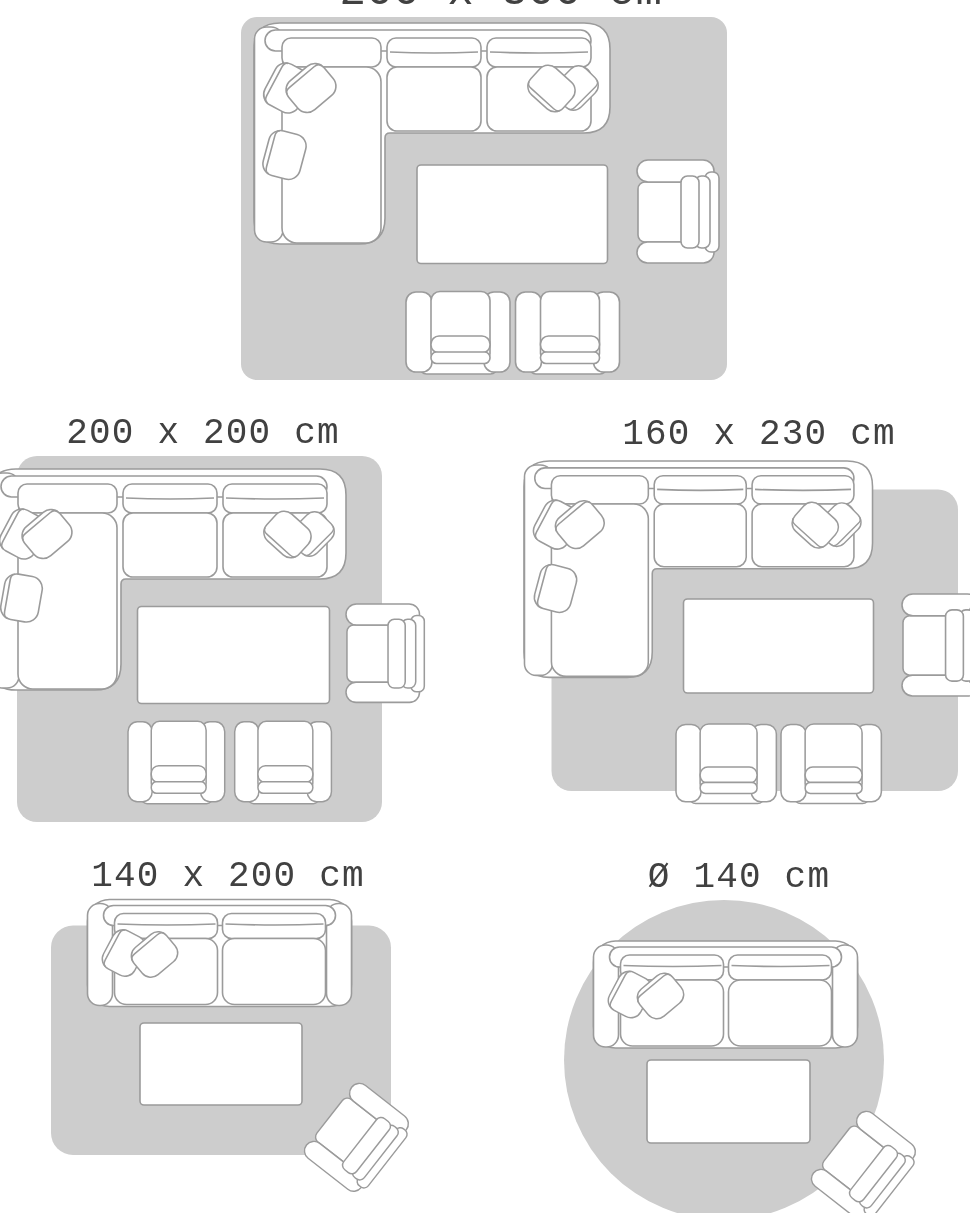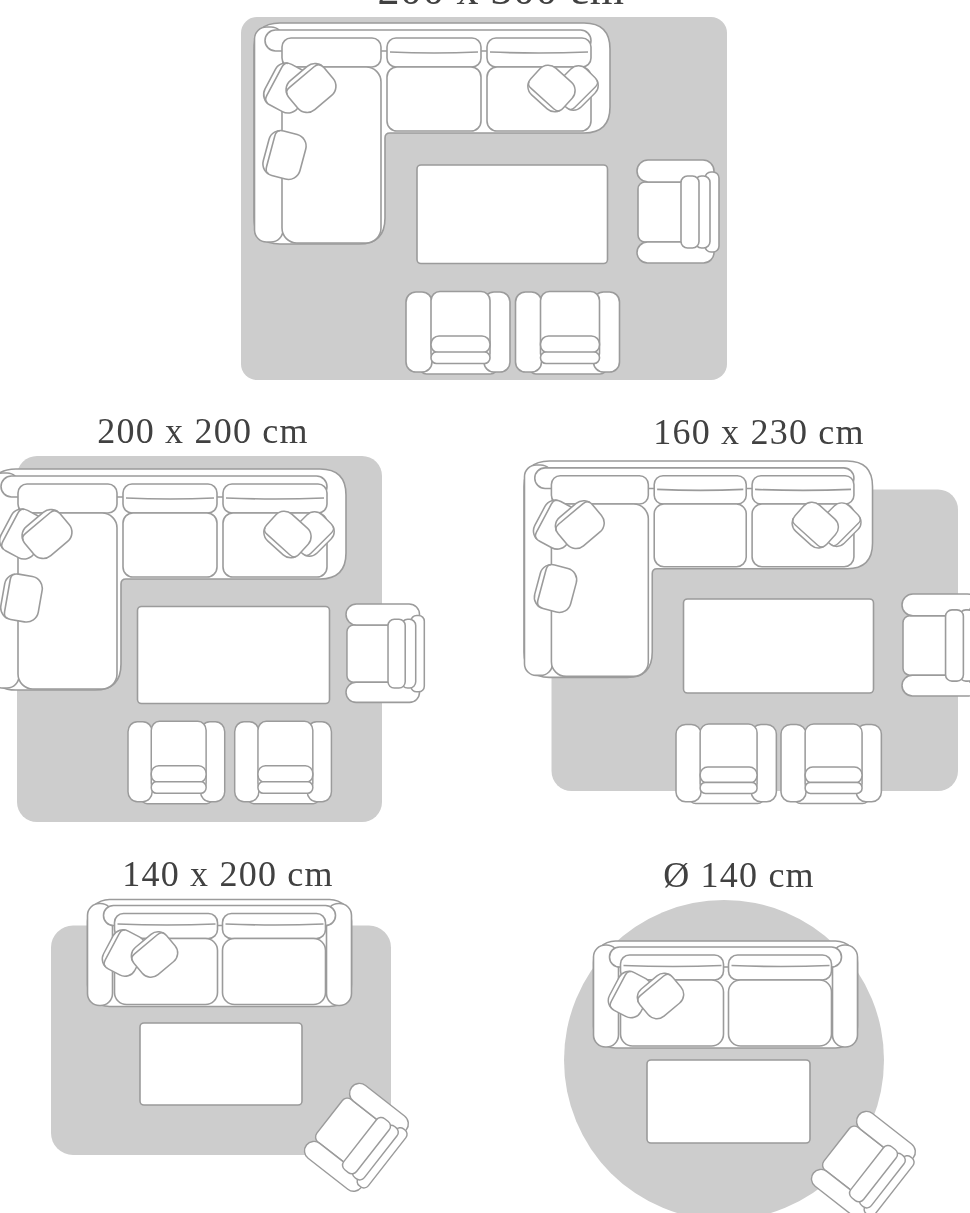--- a/index.html
+++ b/index.html
@@ -1,17 +1,17 @@
 <!DOCTYPE html>
 <html><head>
 <meta charset="utf-8">
 <style>
   html,body{margin:0;padding:0;background:#ffffff;}
   .page{position:relative;width:970px;height:1213px;overflow:hidden;background:#fff;
-        font-family:Liberation Serif, serif;}
+        font-family:Liberation Mono, monospace;}
   svg{display:block;}
 </style>
 </head>
 <body>
 <div class="page">
 <svg width="970" height="1213" viewBox="0 0 970 1213">
 <defs>
   <g id="pillow" stroke="#9b9b9b" stroke-width="1.6" fill="#ffffff">
 
     <rect x="-23" y="-19" width="46" height="38" rx="12"></rect>

